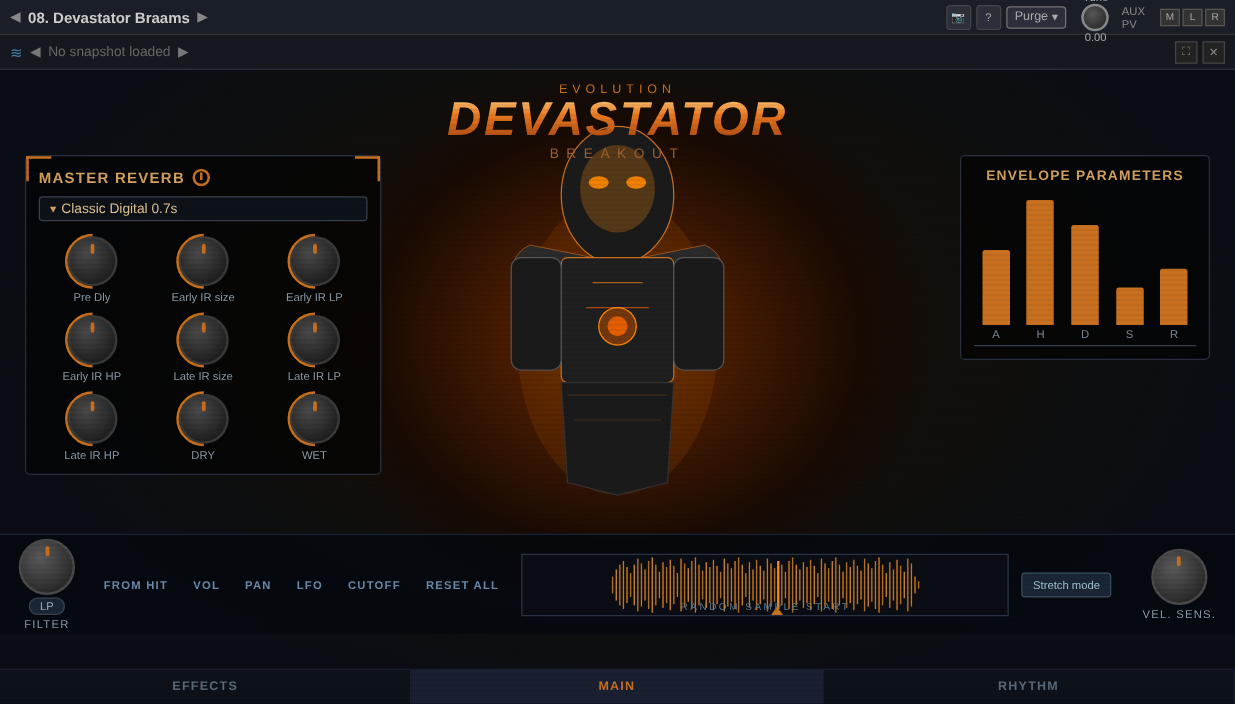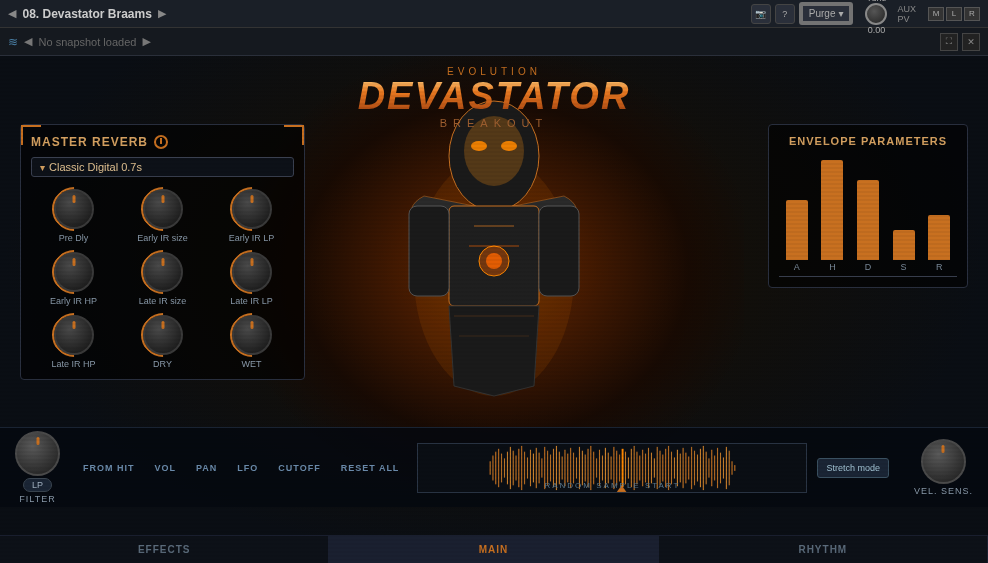--- a/index.html
+++ b/index.html
@@ -54,21 +54,21 @@
       align-items: center;
       justify-content: center;
       color: #aaa;
       font-size: 9px;
       cursor: pointer;
     }
     .tb-icon.camera { background: #2a2f3a; }
     .tb-icon.info { background: #2a2f3a; }
     .purge-btn {
       background: #2a2f3a;
-      border: 4px solid #737373;
+      border: 1px solid #737373;
       color: #aaa;
       font-size: 10px;
       padding: 2px 6px;
       border-radius: 3px;
       cursor: pointer;
       display: flex;
       gap: 3px;
     }
     .tune-section {
       display: flex;

